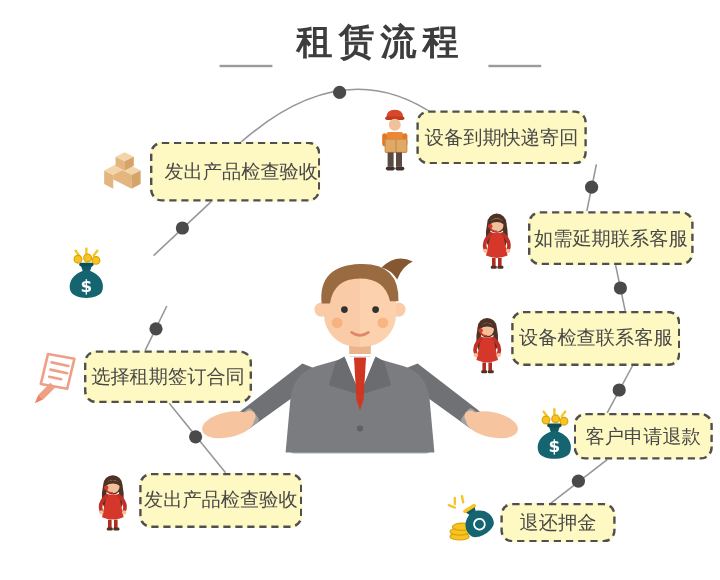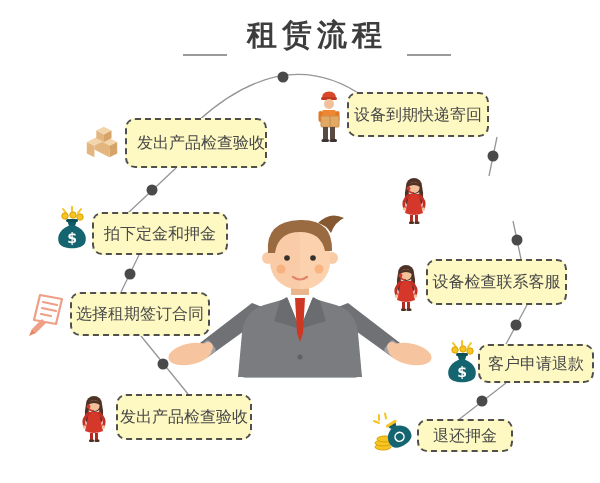--- a/index.html
+++ b/index.html
@@ -123,23 +123,20 @@
         <polygon points="4,18 12,14 20,18 12,22" fill="#f2d5ab"></polygon>
         <polygon points="20,18 28,22 28,34 20,30" fill="#e3b57f"></polygon>
         <polygon points="20,18 28,14 36,18 28,22" fill="#f2d5ab"></polygon>
         <polygon points="36,18 36,30 28,34 28,22" fill="#d6a468"></polygon>
         <polygon points="14,6 22,2 30,6 22,10" fill="#f2d5ab"></polygon>
         <polygon points="14,6 22,10 22,18 14,14" fill="#e3b57f"></polygon>
         <polygon points="30,6 30,14 22,18 22,10" fill="#d6a468"></polygon>
       </svg>
     </span>
 
-  <div class="step" style="left:92px;top:212px;width:136px;height:43px;">
-    <span>拍下定金和押金</span>
-  </div>
   <span class="icon" style="left:54px;top:206px;width:36px;height:46px;">
       <svg viewBox="0 0 36 46">
         <g stroke="#f7c325" stroke-width="2" stroke-linecap="round">
           <path d="M 18 1 V 5"></path>
           <path d="M 9 3 L 12 7"></path>
           <path d="M 27 3 L 24 7"></path>
         </g>
         <circle cx="11" cy="10" r="3.2" fill="#f7c325" stroke="#daa500" stroke-width="1"></circle>
         <circle cx="19" cy="9" r="3.2" fill="#f7c325" stroke="#daa500" stroke-width="1"></circle>
         <circle cx="26" cy="11" r="3.2" fill="#f7c325" stroke="#daa500" stroke-width="1"></circle>
@@ -203,20 +200,23 @@
         <rect x="22.5" y="21" width="4" height="11" rx="2" fill="#e57722"></rect>
         <rect x="8" y="26" width="18" height="11" rx="1" fill="#e2a964" stroke="#c8904f" stroke-width="1"></rect>
         <line x1="17" y1="26" x2="17" y2="37" stroke="#c8904f" stroke-width="1.2"></line>
         <rect x="10" y="37" width="5" height="12" fill="#5a4a42"></rect>
         <rect x="17" y="37" width="5" height="12" fill="#5a4a42"></rect>
         <rect x="8.5" y="49" width="7.5" height="3" rx="1.5" fill="#3e332e"></rect>
         <rect x="16.5" y="49" width="7.5" height="3" rx="1.5" fill="#3e332e"></rect>
       </svg>
     </span>
 
+  <div class="step" style="left:440px;top:176px;width:138px;height:45px;">
+    <span>如需延期联系客服</span>
+  </div>
   <span class="icon" style="left:399px;top:175px;width:30px;height:50px;">
       <svg viewBox="0 0 30 50">
         <circle cx="15" cy="11" r="8" fill="#4f3226"></circle>
         <path d="M 7 11 Q 4 25 9 32 L 12 30 Q 9 22 10 14 Z" fill="#4f3226"></path>
         <path d="M 23 11 Q 26 25 21 32 L 18 30 Q 21 22 20 14 Z" fill="#4f3226"></path>
         <circle cx="15" cy="12.5" r="5.6" fill="#f2c09a"></circle>
         <path d="M 9 10 Q 15 4 21 10 L 21 12 Q 15 8 9 12 Z" fill="#4f3226"></path>
         <circle cx="9.5" cy="13.5" r="1.9" fill="#d6372b"></circle>
         <path d="M 9.5 15.5 Q 12 18.5 15 17.5" stroke="#d6372b" stroke-width="1.3" fill="none"></path>
         <path d="M 10 19 L 20 19 L 24 38 Q 15 42 6 38 Z" fill="#d6372b"></path>

